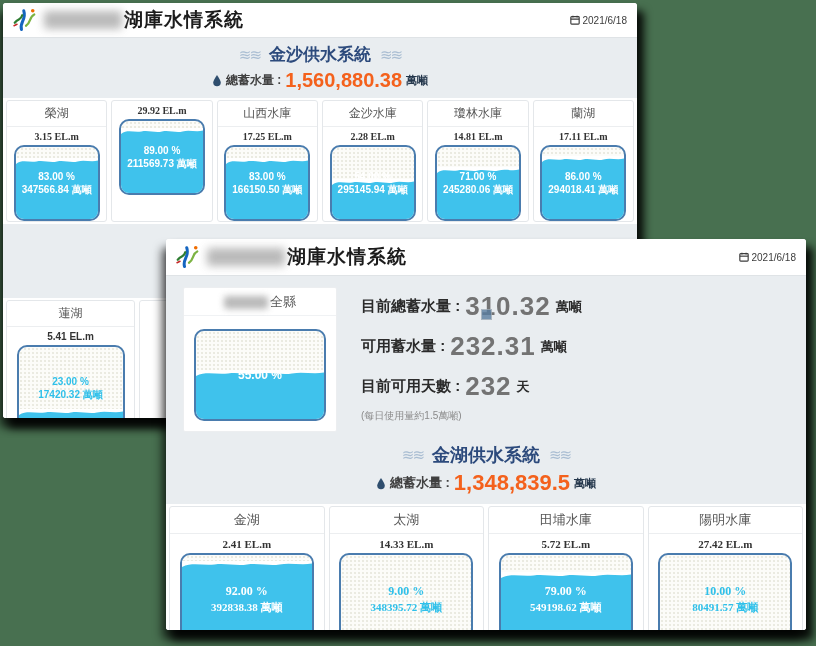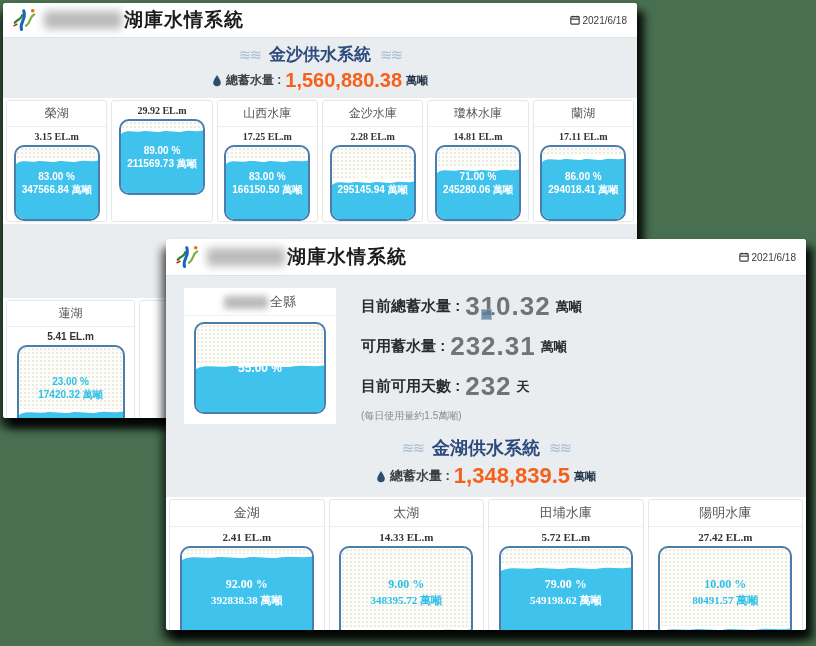--- a/index.html
+++ b/index.html
@@ -71,21 +71,21 @@
   
   .tank{
     position:relative;border:2px solid #4a7cae;border-radius:10px;overflow:hidden;
     background-color:#fcfcf9;
     background-image:radial-gradient(#e9e9df 0.7px, transparent 0.8px);
     background-size:4px 4px;
   }
   .sz-s .tank{width:82px;height:72px;}
   .sz-m .tank{width:104px;height:82px;}
   .sz-l .tank{width:130px;height:88px;}
-  .county-tank{width:128px;height:88px;margin:6px auto 8px;}
+  .county-tank{width:128px;height:88px;margin:13px auto 8px;}
   .water{position:absolute;left:0;right:0;bottom:0;background:#3fc2ec;}
   .crest{position:absolute;top:-1px;left:0;width:100%;height:6px;display:block;}
   .tank-text{
     position:absolute;left:0;top:0;right:0;bottom:0;
     display:flex;flex-direction:column;align-items:center;justify-content:center;
     color:#fff;font-weight:bold;text-align:center;line-height:1.35;
   }
   .tank-text.low{color:#2fc0ea;}
   .sz-s .pct,.sz-s .vol{font-size:10px;}
   .sz-m .pct,.sz-m .vol{font-size:10px;}

